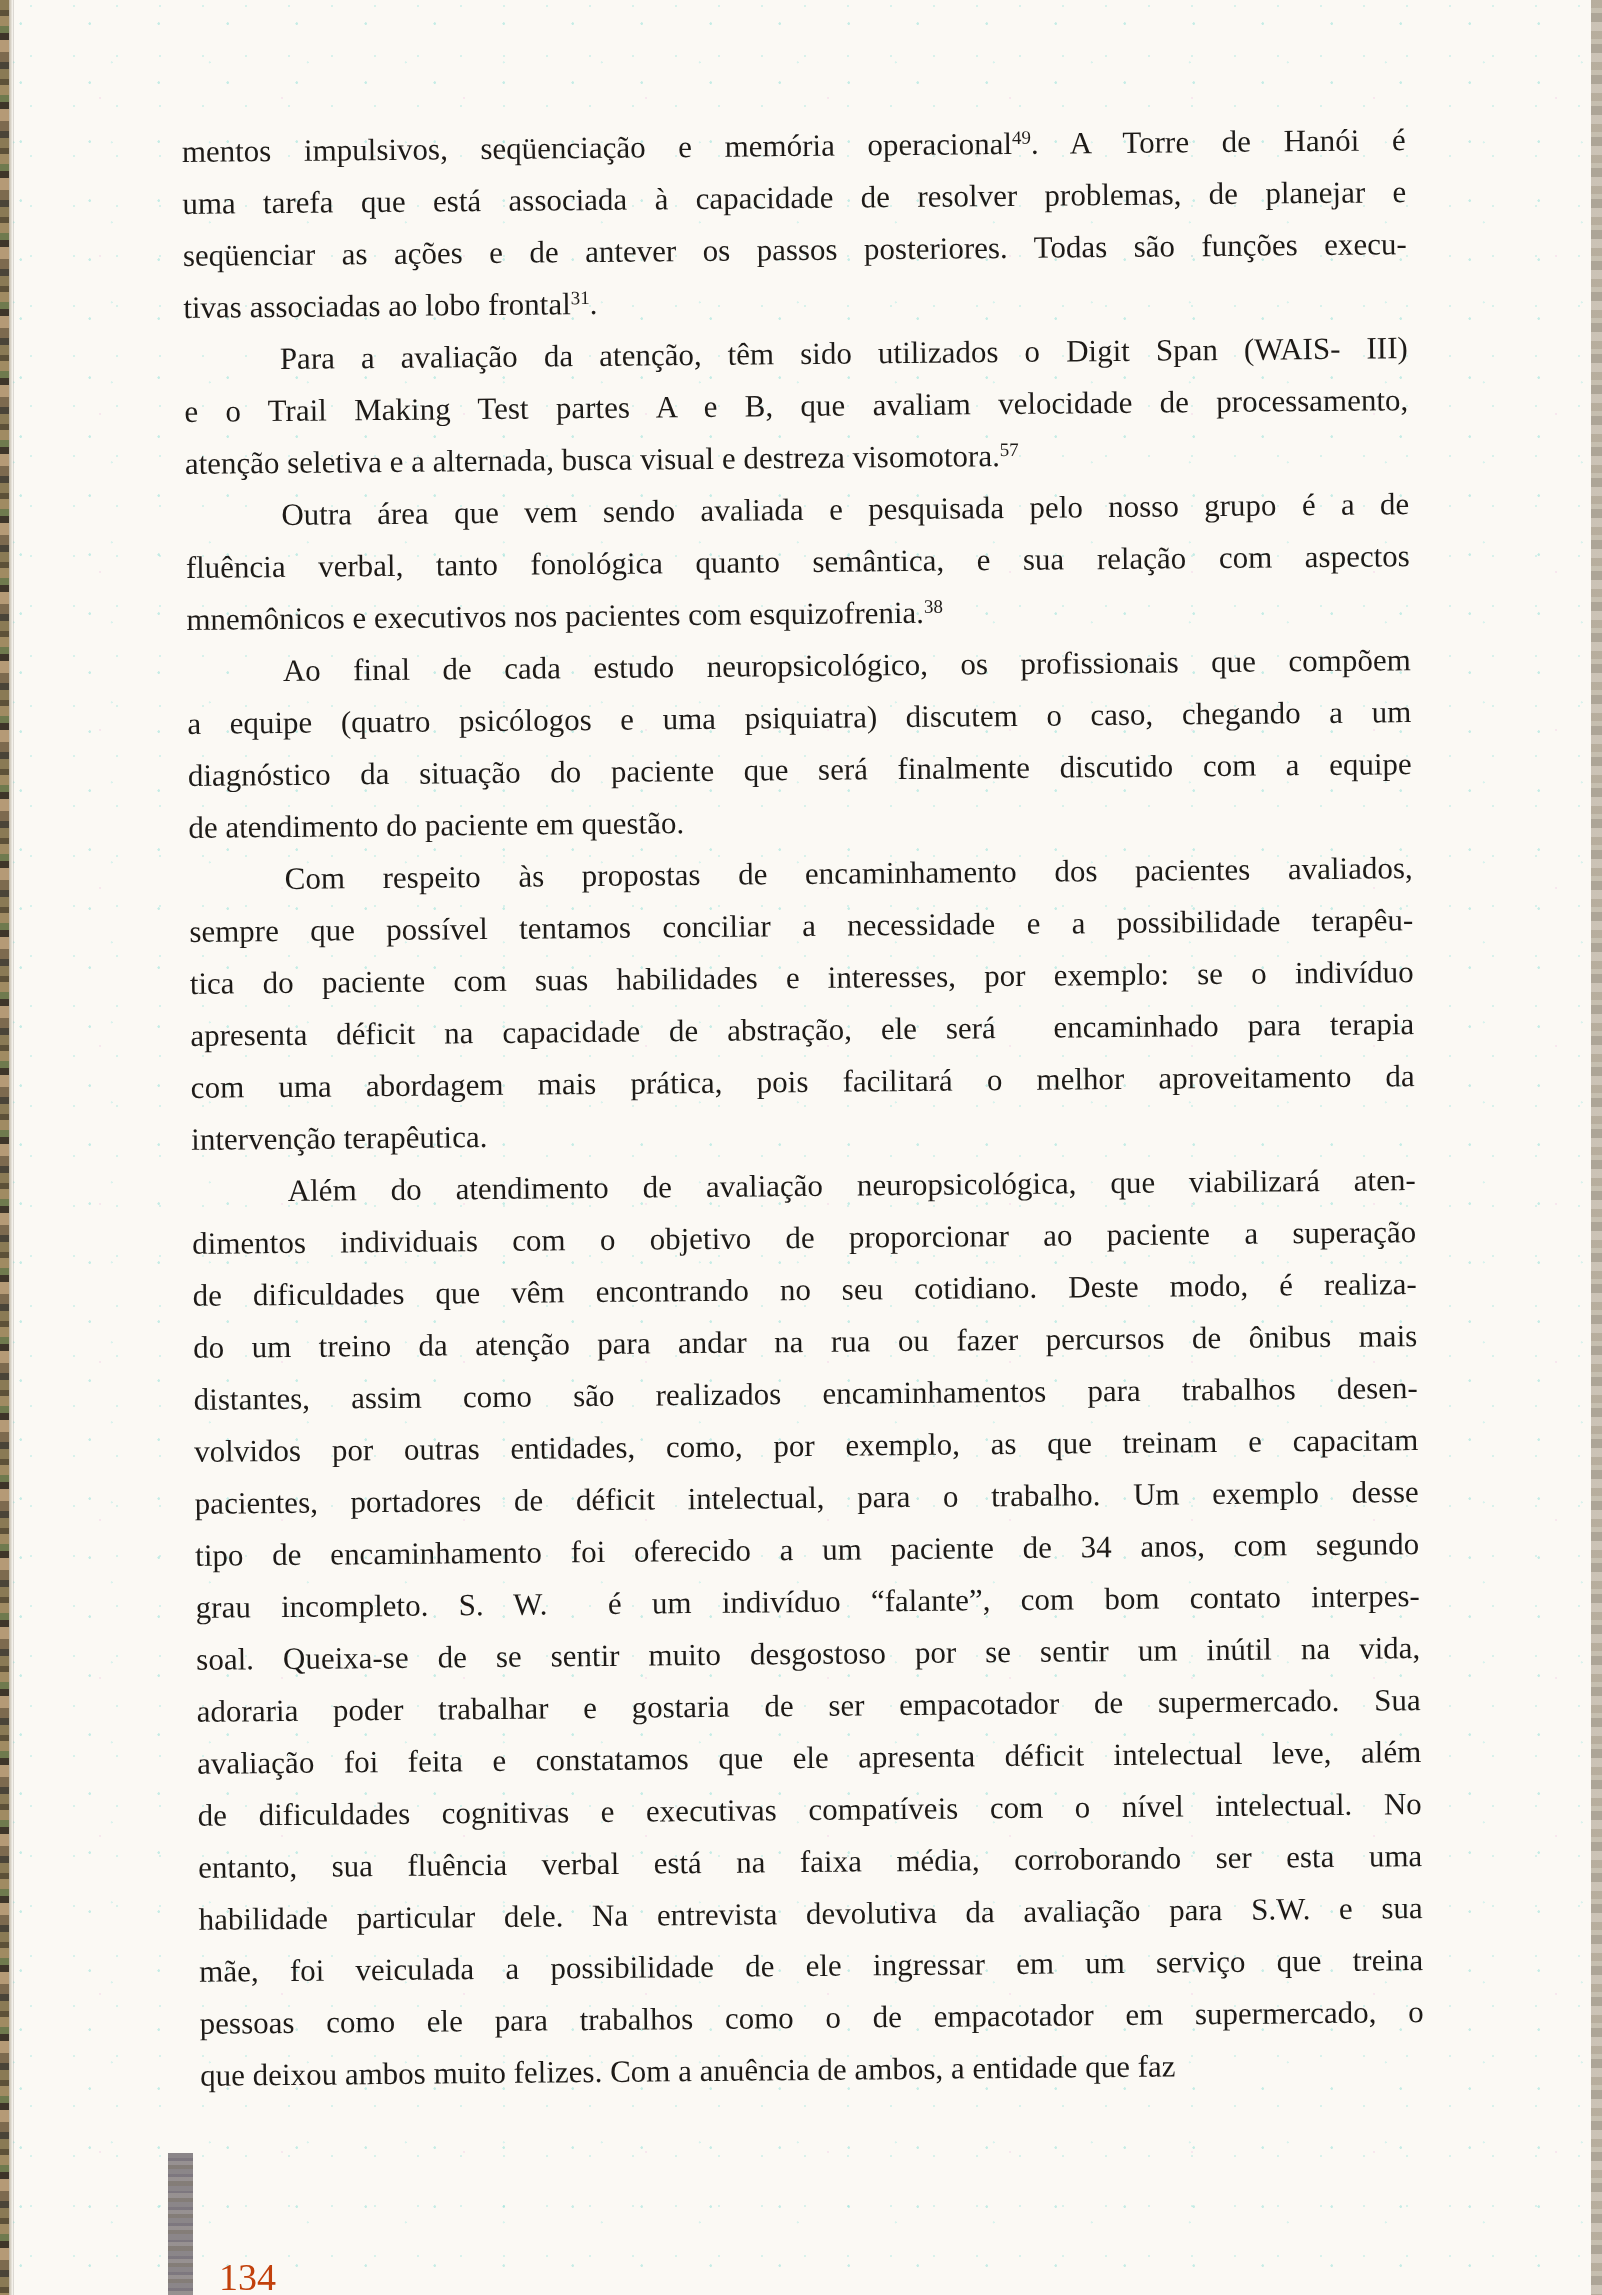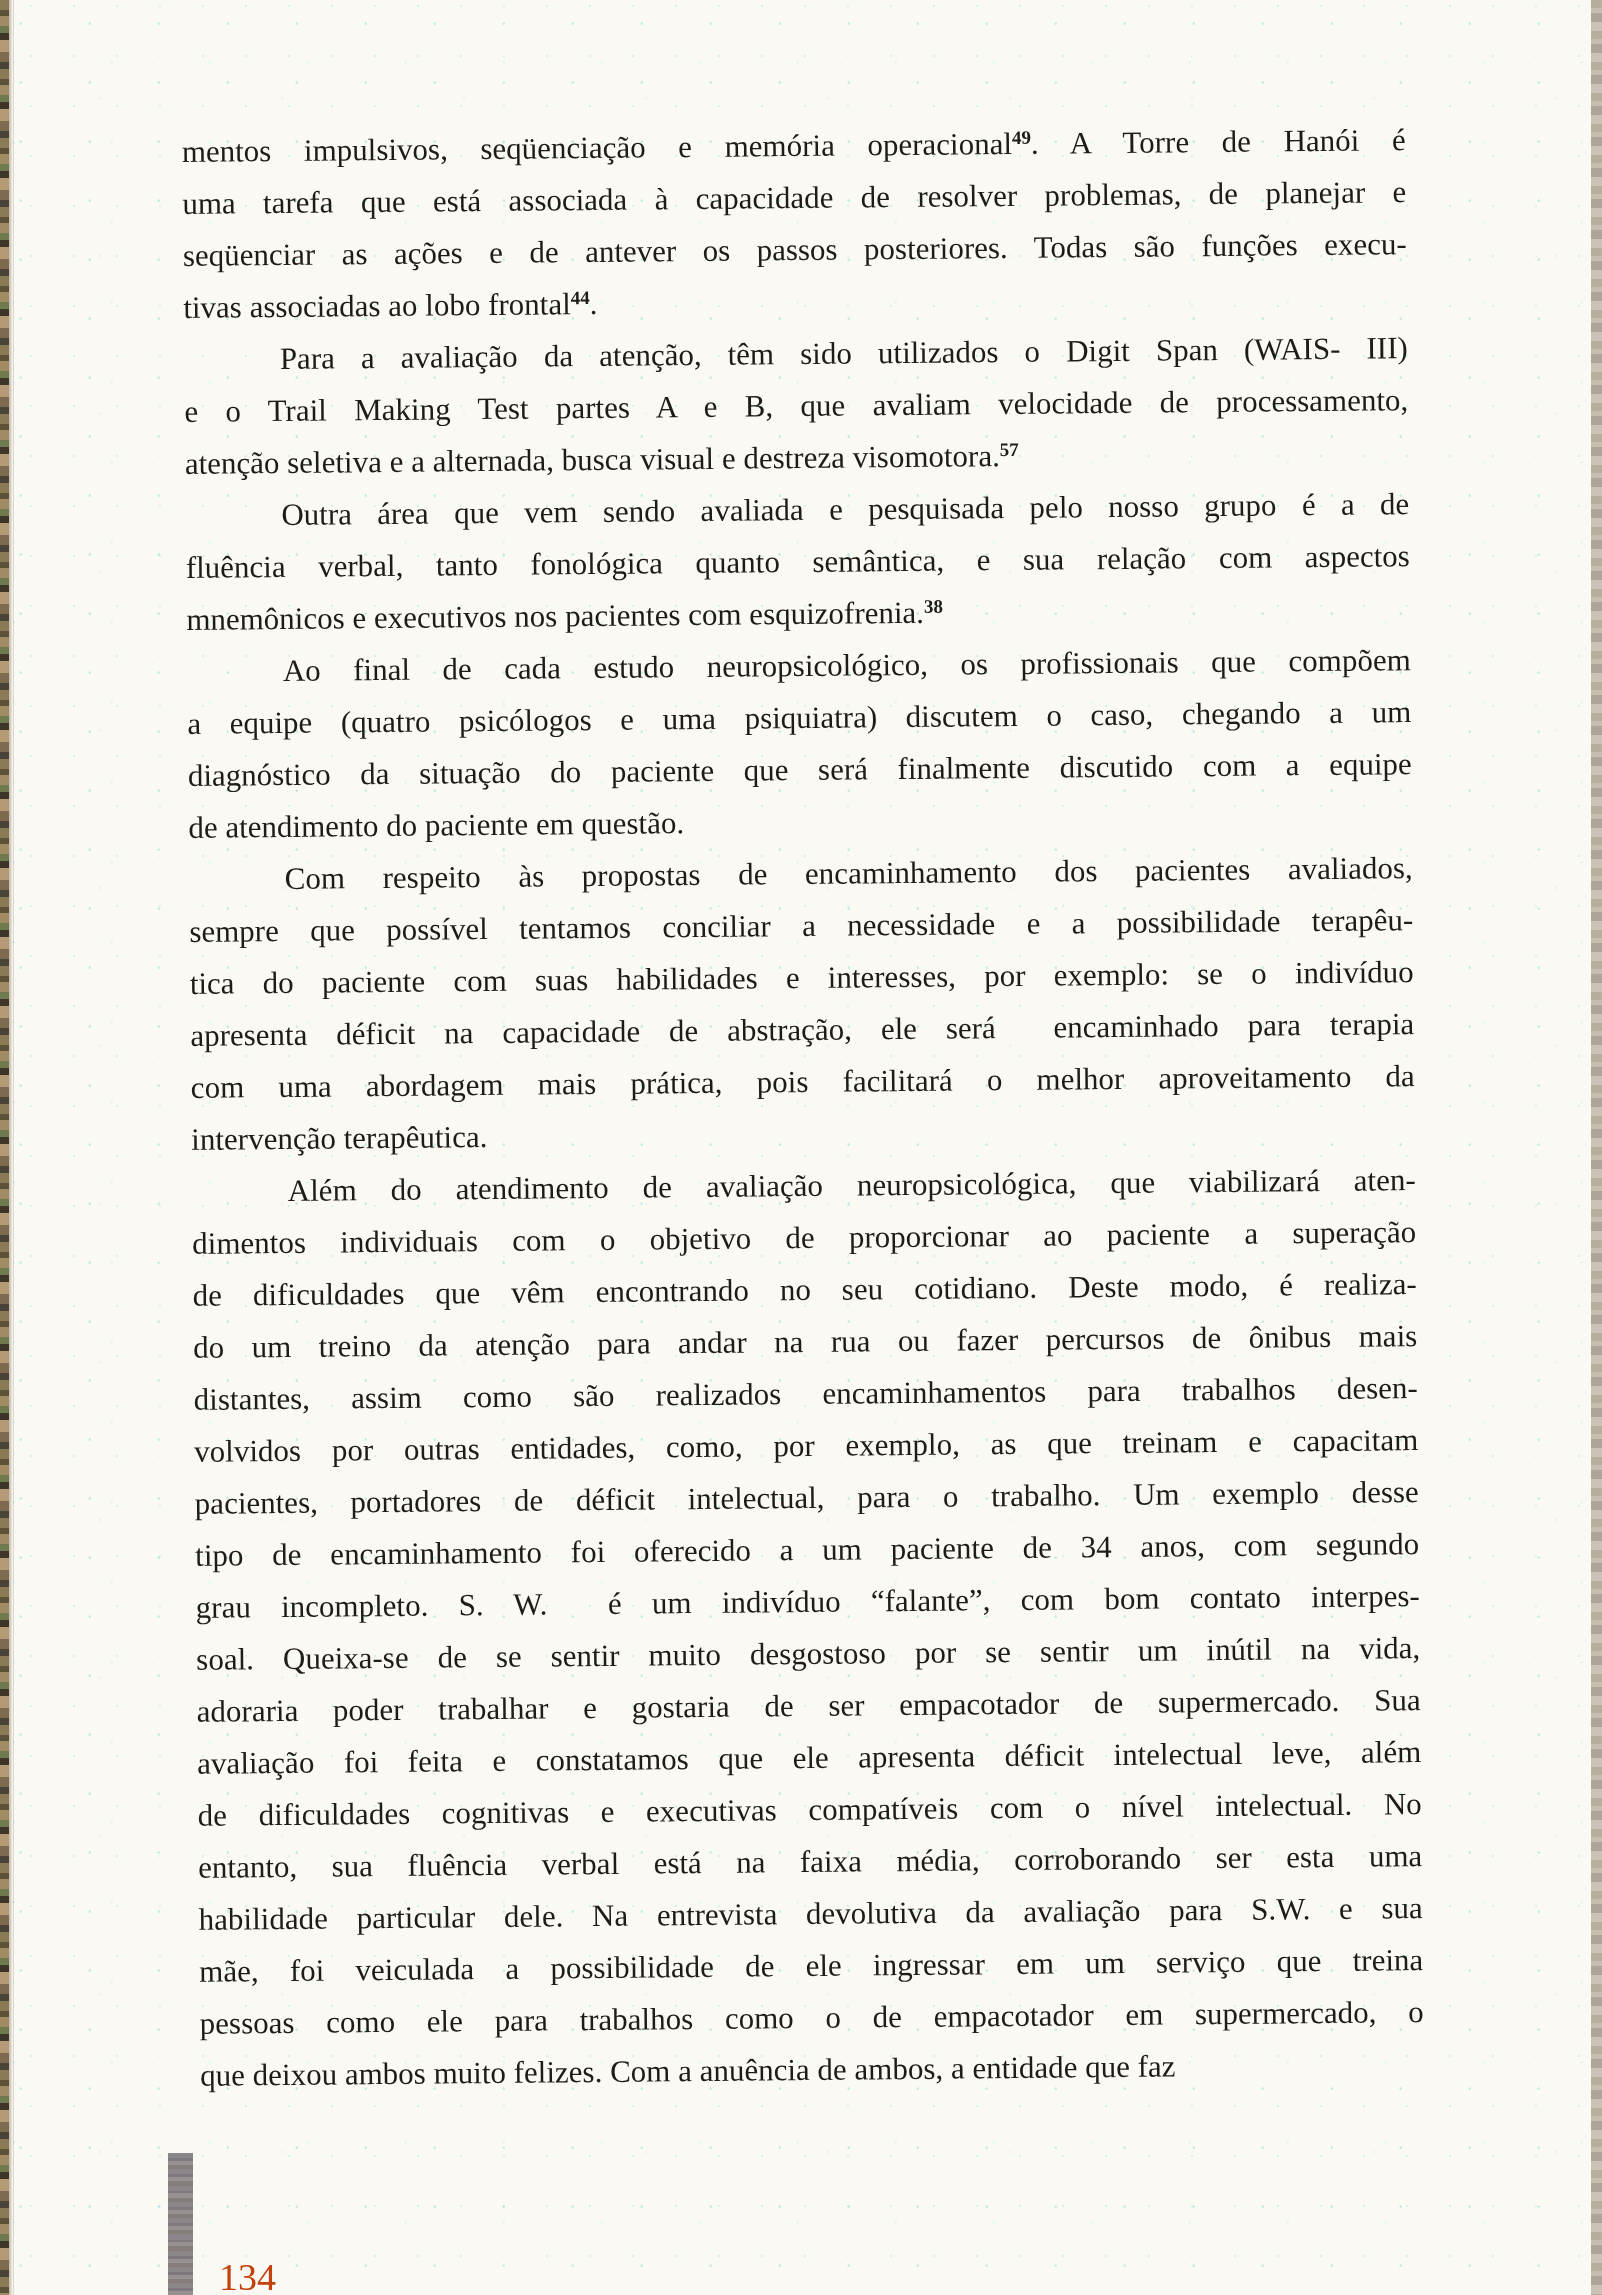--- a/index.html
+++ b/index.html
@@ -65,21 +65,20 @@
     text-align: justify;
     text-align-last: justify;
     white-space: normal;
   }
   .line.last { text-align-last: left; }
   .line.indent { text-indent: 96px; }
   .line sup {
     font-size: 19px;
     line-height: 0;
     vertical-align: 10px;
-    font-weight: bold;
   }
   
   .footer-bar {
     position: absolute;
     left: 168px; top: 2153px; width: 25px; height: 142px;
     background:
       repeating-linear-gradient(180deg,
         rgba(139,134,137,0.9) 0 5px, rgba(124,118,126,0.9) 5px 7.8px,
         rgba(152,146,146,0.9) 7.8px 12px, rgba(131,124,118,0.9) 12px 16.3px),
       #8b8688;
@@ -101,21 +100,21 @@
   <div class="edge-left"></div>
   <div class="edge-left-fade"></div>
   <div class="edge-left-line"></div>
   <div class="edge-right"></div>
 
   <main class="text-block">
       <div class="para">
         <div class="line"><span>mentos impulsivos, seqüenciação e memória operacional</span><sup>49</sup><span>. A Torre de Hanói é</span></div>
         <div class="line"><span>uma tarefa que está associada à capacidade de resolver problemas, de planejar e</span></div>
         <div class="line"><span>seqüenciar as ações e de antever os passos posteriores. Todas são funções execu-</span></div>
-        <div class="line last"><span>tivas associadas ao lobo frontal</span><sup>44</sup><span>.</span></div>
+        <div class="line last"><span>tivas associadas ao lobo frontal</span><sup>31</sup><span>.</span></div>
       </div>
       <div class="para">
         <div class="line indent"><span>Para a avaliação da atenção, têm sido utilizados o Digit Span (WAIS- III)</span></div>
         <div class="line"><span>e o Trail Making Test partes A e B, que avaliam velocidade de processamento,</span></div>
         <div class="line last"><span>atenção seletiva e a alternada, busca visual e destreza visomotora.</span><sup>57</sup></div>
       </div>
       <div class="para">
         <div class="line indent"><span>Outra área que vem sendo avaliada e pesquisada pelo nosso grupo é a de</span></div>
         <div class="line"><span>fluência verbal, tanto fonológica quanto semântica, e sua relação com aspectos</span></div>
         <div class="line last"><span>mnemônicos e executivos nos pacientes com esquizofrenia.</span><sup>38</sup></div>

